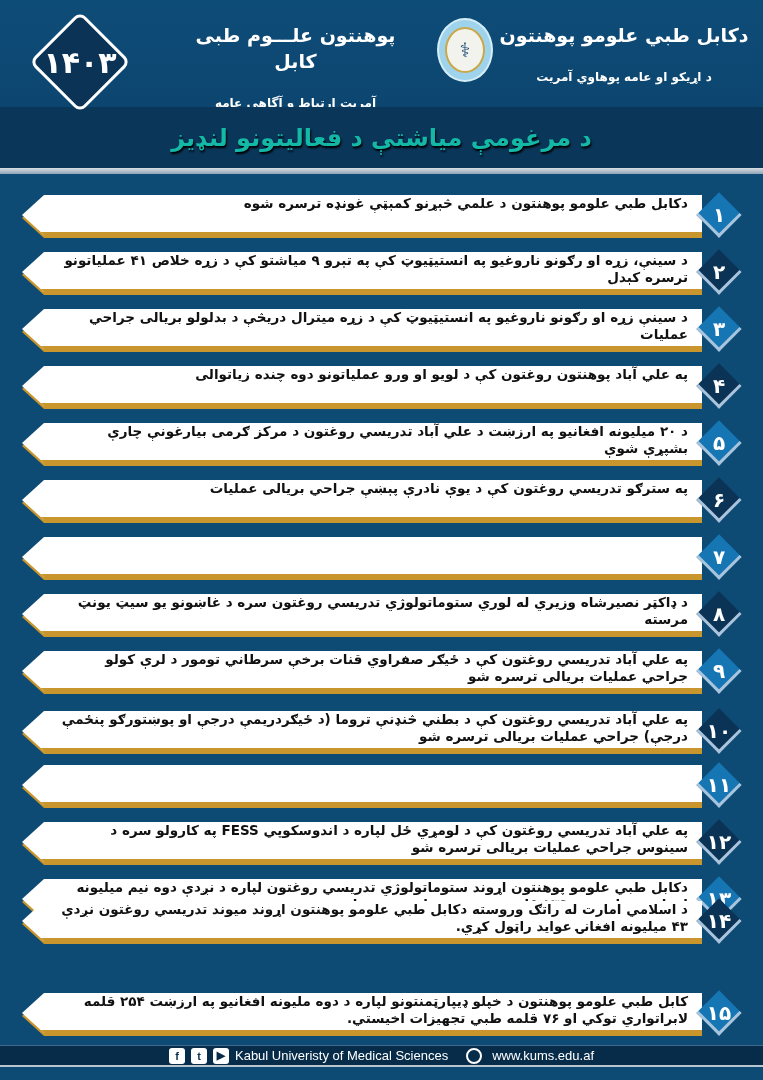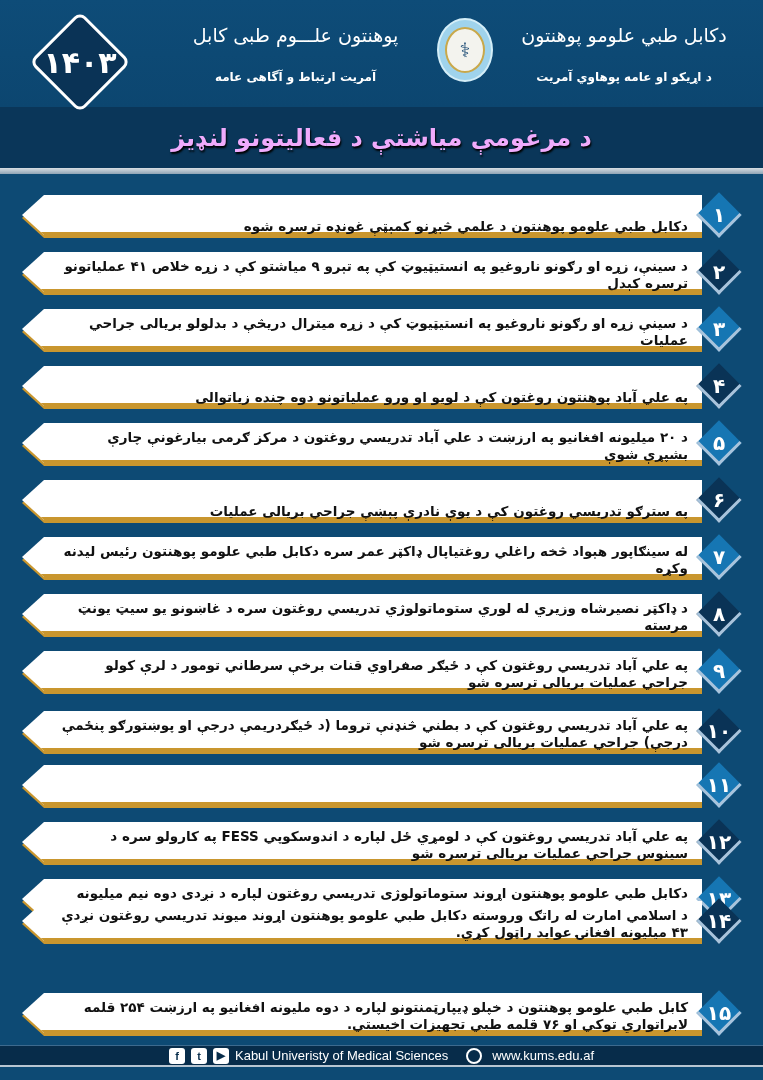--- a/index.html
+++ b/index.html
@@ -25,21 +25,21 @@
   }
   .year-badge .num {
     position: absolute; left: 0; top: 0; width: 100px; height: 100px;
     display: flex; align-items: center; justify-content: center;
     color: #fff; font-weight: bold; font-size: 30px; letter-spacing: 1px;
     font-family: "DejaVu Sans", sans-serif;
   }
   .hdr-block {
     position: absolute; top: 22px; direction: rtl; text-align: center; color: #fff;
   }
-  .hdr-block .t1 { font-size: 19px; font-weight: normal; line-height: 26px; }
+  .hdr-block .t1 { font-size: 19px; font-weight: bold; line-height: 26px; }
   .hdr-block .t2 { font-size: 12px; font-weight: bold; line-height: 18px; margin-top: 20px; }
   .hdr-right { right: 14px; width: 250px; }
   .hdr-mid { left: 178px; width: 235px; }
   .logo {
     position: absolute; left: 437px; top: 18px; width: 56px; height: 64px;
     border-radius: 50%; background: #9fd3ec; border: 2px solid #d4eef8;
     display: flex; align-items: center; justify-content: center;
   }
   .logo .inner {
     width: 40px; height: 46px; border-radius: 50%; background: #f3f3ee;
@@ -47,21 +47,21 @@
     display: flex; align-items: center; justify-content: center;
     font-size: 20px; color: #1b4a73;
   }
   .title-bar {
     position: absolute; left: 0; top: 107px; width: 763px; height: 61px;
     background: #0a3659;
     display: flex; align-items: center; justify-content: center;
     direction: rtl;
   }
   .title-bar .title {
-    color: #f0abfc; font-size: 24px; font-weight: bold;
+    color: #14b8a6; font-size: 24px; font-weight: bold;
     text-shadow: 1px 2px 2px #000;
   }
   .title-rule {
     position: absolute; left: 0; top: 168px; width: 763px; height: 6px;
     background: linear-gradient(#d7dde2, #8fa4b5);
   }
   .rows { position: absolute; left: 0; top: 190px; width: 763px; }
   .row { position: absolute; left: 22px; width: 728px; height: 50px; }
   .row .bar {
     position: absolute; left: 0; top: 5px; width: 680px; height: 40px;
@@ -70,21 +70,21 @@
     border-bottom: 3px solid #c9962e;
   }
   .row .bar-shadow {
     position: absolute; left: 0; top: 8px; width: 680px; height: 40px;
     background: #c9962e;
     clip-path: polygon(22px 0, 100% 0, 100% 100%, 22px 100%, 0 50%);
   }
   .row .text {
     position: absolute; right: 62px; top: 5px; width: 630px; height: 40px;
     direction: rtl; text-align: right;
-    display: flex; align-items: flex-end;
+    display: flex; align-items: flex-start;
     font-size: 13.5px; font-weight: bold; line-height: 17px; color: #111;
   }
   .row .badge {
     position: absolute; right: 8px; top: 2px; width: 46px; height: 46px;
   }
   .row .badge .d {
     position: absolute; left: 7px; top: 7px; width: 32px; height: 32px;
     transform: rotate(45deg);
     border-right: 3px solid #a9c4dc;
     border-bottom: 3px solid #a9c4dc;
@@ -202,23 +202,20 @@
         <span>په سترګو تدریسي روغتون کې د یوې نادرې پېښې جراحي بریالی عملیات</span>
       </div>
       <div class="badge dark">
         <div class="d"></div>
         <div class="n">۶</div>
       </div>
     </div>
     <div class="row" style="top: 342px;">
       <div class="bar-shadow"></div>
       <div class="bar"></div>
-      <div class="text">
-        <span>له سینګاپور هېواد څخه راغلي روغتیاپال ډاکټر عمر سره دکابل طبي علومو پوهنتون رئیس  لیدنه وکړه</span>
-      </div>
       <div class="badge light">
         <div class="d"></div>
         <div class="n">۷</div>
       </div>
     </div>
     <div class="row" style="top: 399px;">
       <div class="bar-shadow"></div>
       <div class="bar"></div>
       <div class="text">
         <span>د ډاکټر نصیرشاه وزیري له لوري ستوماتولوژي تدریسي روغتون سره د غاښونو یو سیټ یونټ مرسته</span>

